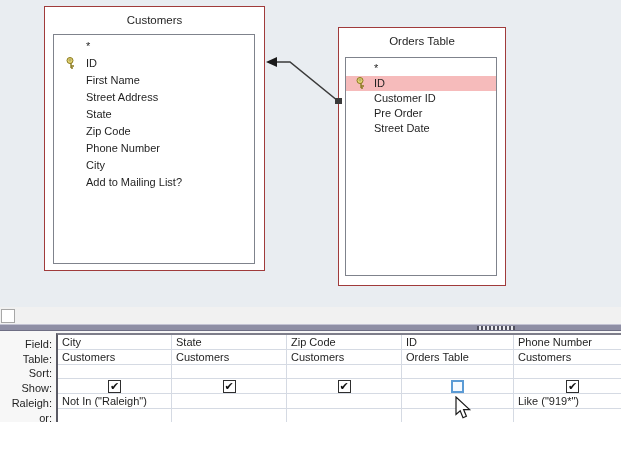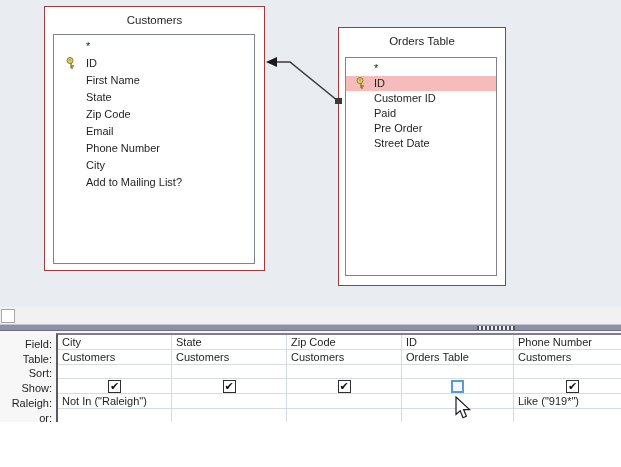--- a/index.html
+++ b/index.html
@@ -62,43 +62,42 @@
         <div class="field-item"><span>*</span></div>
         <div class="field-item">
           <svg class="key-ic" viewBox="0 0 11 12">
             <circle cx="4" cy="3.5" r="3" fill="#E8D978" stroke="#8A7A20" stroke-width="1"></circle>
             <circle cx="4" cy="3" r="1" fill="#fff" stroke="#8A7A20" stroke-width="0.7"></circle>
             <path d="M5 6 L5 11 M5 9 L8 9 M5 11 L7 11" stroke="#8A7A20" stroke-width="1.4" fill="none"></path>
           </svg>
           <span>ID</span>
         </div>
         <div class="field-item"><span>First Name</span></div>
+        <div class="field-item"><span>Street Address</span></div>
         <div class="field-item"><span>State</span></div>
         <div class="field-item"><span>Zip Code</span></div>
-        <div class="field-item"><span>Email</span></div>
         <div class="field-item"><span>Phone Number</span></div>
         <div class="field-item"><span>City</span></div>
         <div class="field-item"><span>Add to Mailing List?</span></div>
       </div>
     </div>
 
     <div class="table-card card-orders">
       <div class="table-title">Orders Table</div>
       <div class="field-list">
         <div class="field-item"><span>*</span></div>
         <div class="field-item selected">
           <svg class="key-ic" viewBox="0 0 11 12">
             <circle cx="4" cy="3.5" r="3" fill="#E8D978" stroke="#8A7A20" stroke-width="1"></circle>
             <circle cx="4" cy="3" r="1" fill="#fff" stroke="#8A7A20" stroke-width="0.7"></circle>
             <path d="M5 6 L5 11 M5 9 L8 9 M5 11 L7 11" stroke="#8A7A20" stroke-width="1.4" fill="none"></path>
           </svg>
           <span>ID</span>
         </div>
         <div class="field-item"><span>Customer ID</span></div>
-        <div class="field-item"><span>Paid</span></div>
         <div class="field-item"><span>Pre Order</span></div>
         <div class="field-item"><span>Street Date</span></div>
       </div>
     </div>
 
     <svg class="rel-svg" viewBox="0 0 621 307">
       <polyline points="276,62 290,62 338,101" fill="none" stroke="#3A3A3A" stroke-width="1.6"></polyline>
       <polygon points="266,62 277,57 277,67" fill="#1a1a1a"></polygon>
       <rect x="335" y="98" width="7" height="6" fill="#3A3A3A"></rect>
     </svg>

